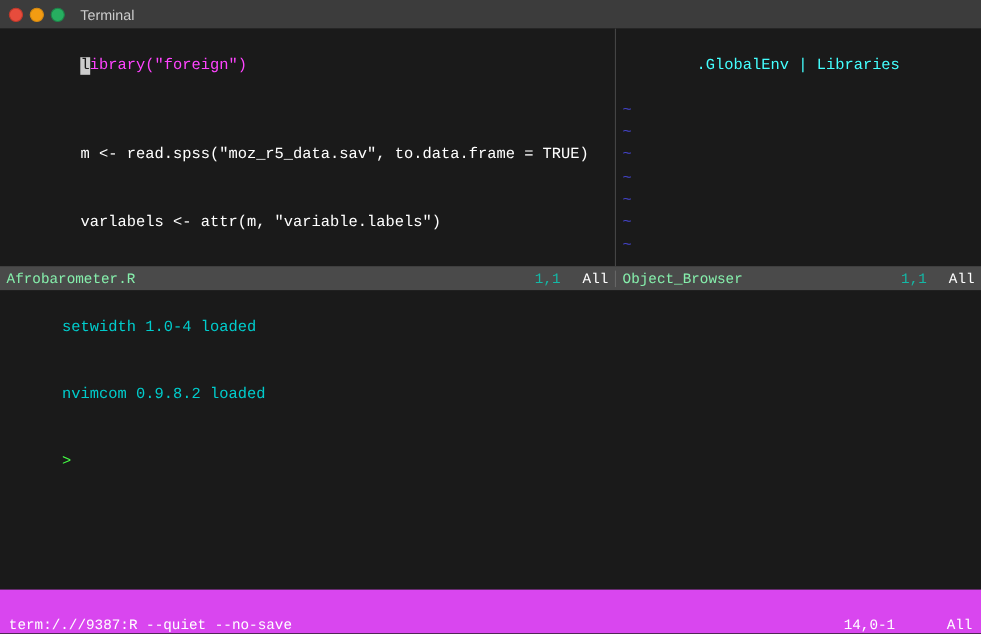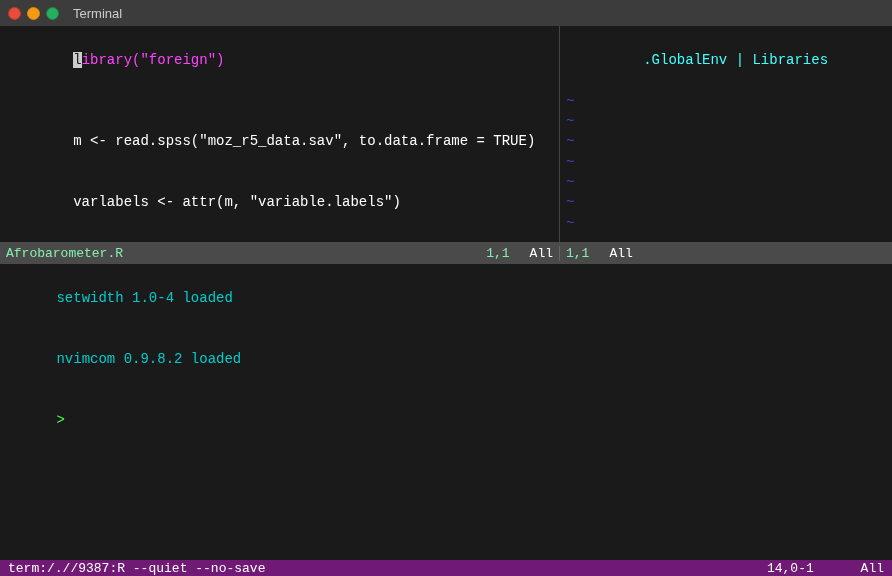--- a/index.html
+++ b/index.html
@@ -91,61 +91,61 @@
       display: flex;
       align-items: center;
       padding: 0 6px;
     }
     .status-filename {
       color: #86efac;
       font-size: 13px;
       flex: 1;
     }
     .status-pos {
-      color: #86efac;
+      color: #14b8a6;
       font-size: 13px;
       margin-right: 20px;
     }
     .status-all {
       color: #ffffff;
       font-size: 13px;
     }
 
     
     .lower-pane {
       flex: 1;
       background: #1a1a1a;
       padding: 4px 6px;
       overflow: hidden;
     }
 
     
     .bottom-bar {
-      height: 16px;
-      background: #701a75;
+      height: 40px;
+      background: #d946ef;
       display: flex;
       align-items: flex-end;
       padding: 0 8px;
       flex-shrink: 0;
     }
     .bottom-left {
       flex: 1;
       color: #ffffff;
       font-size: 13px;
     }
     .bottom-right {
       color: #ffffff;
       font-size: 13px;
     }
 
     
     .c-magenta { color: #ff44ff; }
     .c-white   { color: #ffffff; }
     .c-green   { color: #44ff44; }
-    .c-cyan    { color: #44ffff; margin-left: 10px; }
+    .c-cyan    { color: #44ffff; }
     .c-tilde   { color: #4444cc; }
     .c-status-cyan { color: #00cccc; }
 
     .code-line {
       line-height: 1.45;
       white-space: pre;
       font-size: 14px;
     }
 
     
@@ -199,20 +199,21 @@
     </div>
   </div>
 
   <div class="status-bar">
     <div class="status-left">
       <span class="status-filename">Afrobarometer.R</span>
       <span class="status-pos">1,1</span>
       <span class="status-all">All</span>
     </div>
     <div class="status-right">
+      <span class="status-filename">Object_Browser</span>
       <span class="status-pos">1,1</span>
       <span class="status-all">All</span>
     </div>
   </div>
 
   <div class="lower-pane">
     <div class="code-line">
       <span class="c-status-cyan">setwidth 1.0-4 loaded</span>
     </div>
     <div class="code-line">

